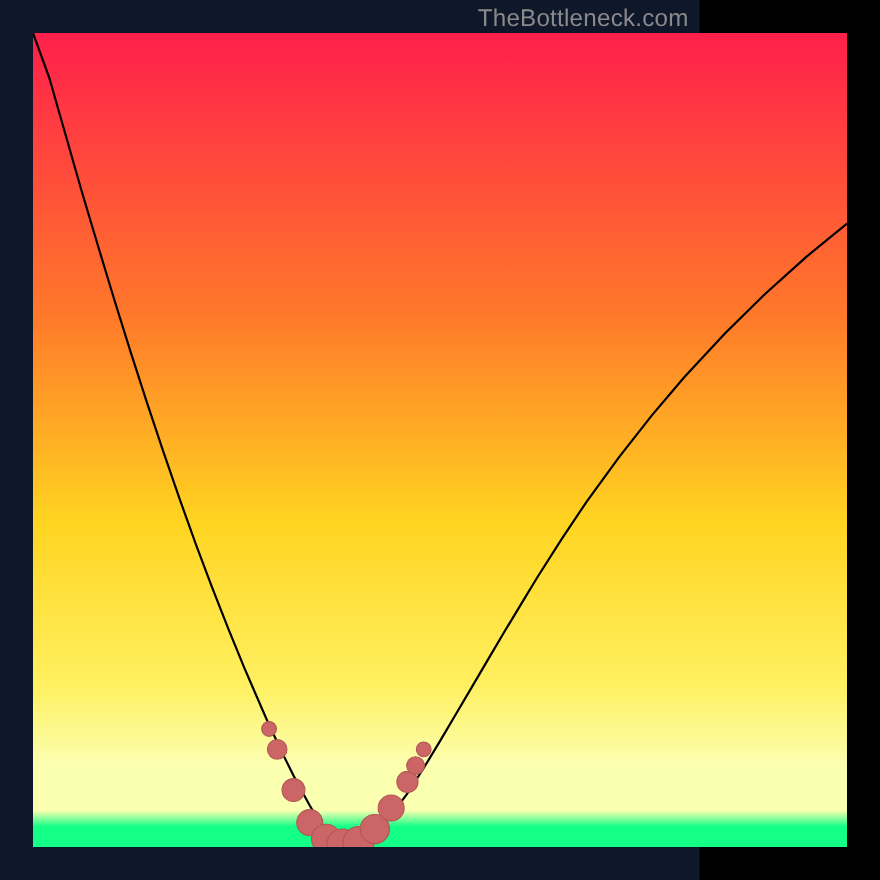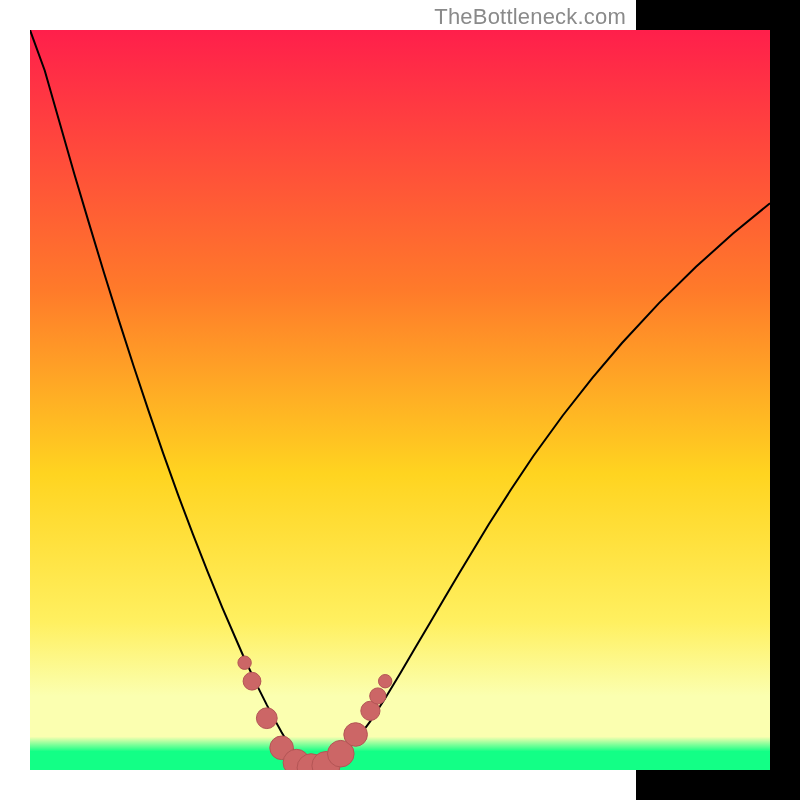--- a/index.html
+++ b/index.html
@@ -10,21 +10,21 @@
     background: #000;
     font-family: Arial, Helvetica, sans-serif;
     overflow: hidden;
   }
   .frame {
     position: absolute;
     left: 0;
     top: 0;
     width: 636px;
     height: 800px;
-    background: #ffffff;
+    background: #0f172a;
   }
   .plot {
     position: absolute;
     left: 30px;
     top: 30px;
     width: 740px;
     height: 740px;
     overflow: hidden;
   }
   .watermark {

